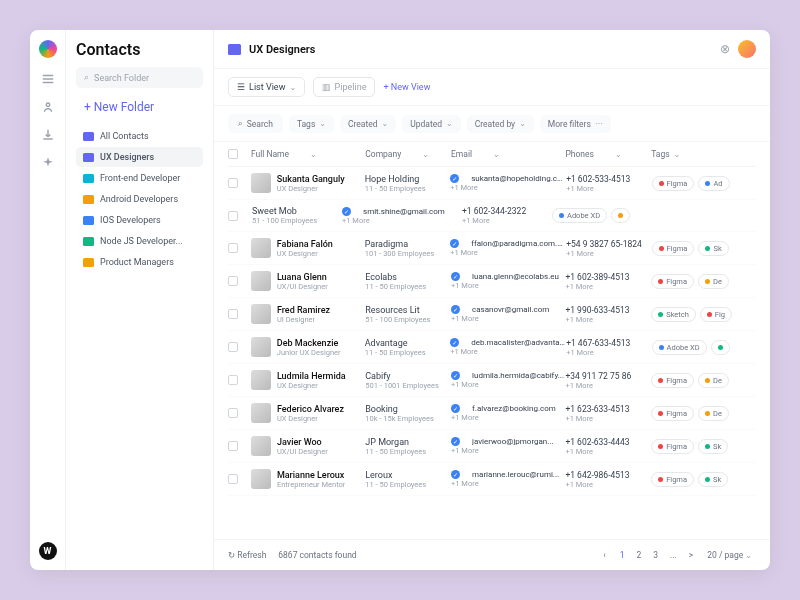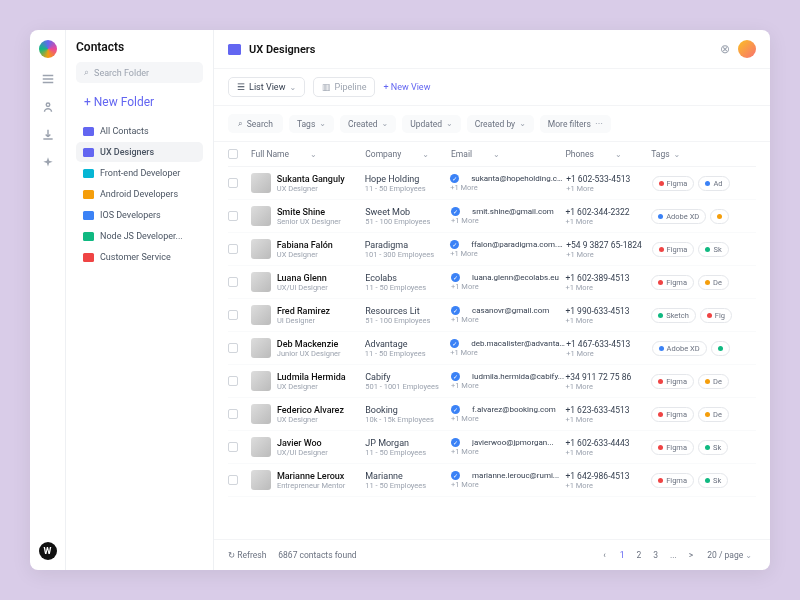--- a/index.html
+++ b/index.html
@@ -3,21 +3,21 @@
 <meta charset="utf-8">
 <style>
 *{margin:0;padding:0;box-sizing:border-box;font-family:-apple-system,BlinkMacSystemFont,"Segoe UI",Roboto,sans-serif}
 body{background:#d9cce8;width:800px;height:600px;overflow:hidden;display:flex;align-items:center;justify-content:center}
 .app{width:740px;height:540px;background:#fff;border-radius:8px;display:flex;overflow:hidden;box-shadow:0 4px 20px rgba(0,0,0,0.08)}
 .rail{width:36px;border-right:1px solid #eef0f3;display:flex;flex-direction:column;align-items:center;padding:10px 0;gap:14px}
 .rail .logo{width:18px;height:18px;border-radius:50%;background:conic-gradient(#6366f1,#ec4899,#f59e0b,#10b981,#6366f1)}
 .rail .ic{width:14px;height:14px;display:flex;align-items:center;justify-content:center;color:#9ca3af;cursor:pointer}
 .rail .bottom{margin-top:auto;width:18px;height:18px;border-radius:50%;background:#111;color:#fff;display:flex;align-items:center;justify-content:center;font-size:9px;font-weight:700}
 .sidebar{width:148px;border-right:1px solid #eef0f3;padding:10px;display:flex;flex-direction:column;gap:8px}
-.sidebar h2{font-size:12px;font-weight:600;color:#111}
+.sidebar h2{font-size:16px;font-weight:600;color:#111}
 .search-folder{background:#f5f6f8;border-radius:5px;padding:5px 8px;display:flex;align-items:center;gap:5px;font-size:9px;color:#9ca3af}
 .new-folder{font-size:12px;color:#6366f1;padding:4px 8px;cursor:pointer}
 .folder-list{display:flex;flex-direction:column;gap:1px;overflow-y:auto}
 .folder{display:flex;align-items:center;gap:6px;padding:5px 7px;border-radius:5px;font-size:9px;color:#4b5563;cursor:pointer}
 .folder.active{background:#f3f4f6;font-weight:500}
 .fico{width:11px;height:9px;border-radius:1.5px;flex-shrink:0}
 .main{flex:1;display:flex;flex-direction:column;overflow:hidden}
 .header{padding:10px 14px;display:flex;align-items:center;gap:8px;border-bottom:1px solid #f3f4f6}
 .header .fico{width:13px;height:11px}
 .header h1{font-size:11px;font-weight:600;color:#111}
@@ -123,22 +123,22 @@
         </div>
         <div class="folder">
           <div class="fico" style="background:#3b82f6"></div>
           <span>IOS Developers</span>
         </div>
         <div class="folder">
           <div class="fico" style="background:#10b981"></div>
           <span>Node JS Developer...</span>
         </div>
         <div class="folder">
-          <div class="fico" style="background:#ef4444"></div>
-          <span>Customer Service</span>
+          <div class="fico" style="background:#f59e0b"></div>
+          <span>Product Managers</span>
         </div>
       </div>
   </div>
 
   <div class="main">
     <div class="header">
       <div class="fico" style="background:#6366f1"></div>
       <h1>UX Designers</h1>
       <div class="header-right">
         <span style="color:#9ca3af;font-size:12px">⊗</span>
@@ -243,27 +243,20 @@
             </div>
     <div class="c-tags">
               <span class="tag"><span class="tdot" style="background:#ef4444"></span>Figma</span>
               <span class="tag"><span class="tdot" style="background:#3b82f6"></span>Ad</span>
             </div>
           </div>
           <div class="row">
     <div class="c-check">
               <div class="chk"></div>
             </div>
-    <div class="c-name person">
-              <div class="pavatar"></div>
-              <div>
-                <div class="pname">Smite Shine</div>
-                <div class="prole">Senior UX Designer</div>
-              </div>
-            </div>
     <div class="c-company">
               <div class="cname">Sweet Mob</div>
               <div class="csize">51 - 100 Employees</div>
             </div>
     <div class="c-email">
               <div class="email">
                 <span class="verified">✓</span>
                 <span class="etext">smit.shine@gmail.com</span>
               </div>
               <div class="emore">+1 More</div>
@@ -503,21 +496,21 @@
               <div class="chk"></div>
             </div>
     <div class="c-name person">
               <div class="pavatar"></div>
               <div>
                 <div class="pname">Marianne Leroux</div>
                 <div class="prole">Entrepreneur Mentor</div>
               </div>
             </div>
     <div class="c-company">
-              <div class="cname">Marianne</div>
+              <div class="cname">Leroux</div>
               <div class="csize">11 - 50 Employees</div>
             </div>
     <div class="c-email">
               <div class="email">
                 <span class="verified">✓</span>
                 <span class="etext">marianne.lerouc@rumi...</span>
               </div>
               <div class="emore">+1 More</div>
             </div>
     <div class="c-phone">

